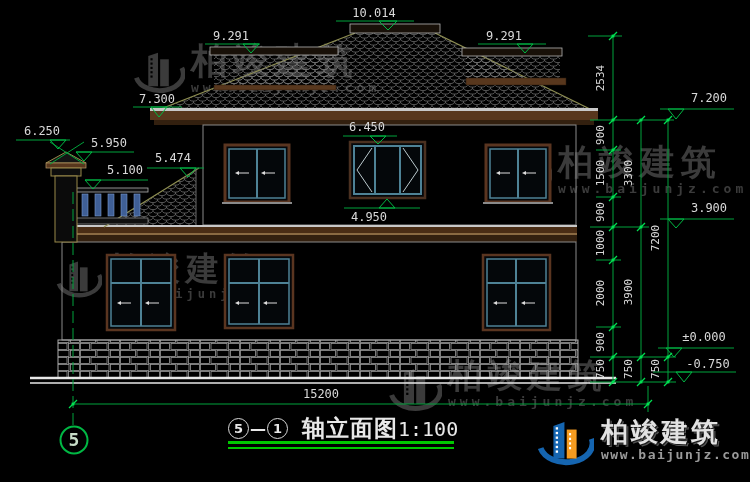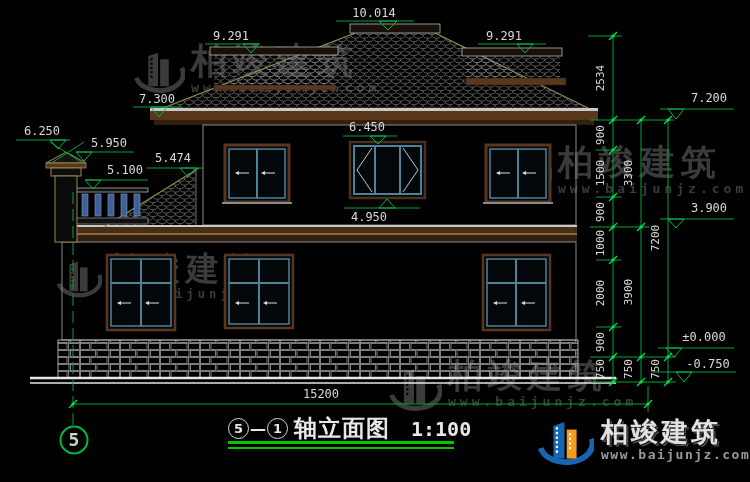--- a/index.html
+++ b/index.html
@@ -20,22 +20,22 @@
   .g-line{stroke:#00a33c;stroke-width:1;fill:none;}
   .g-tri{stroke:#00b844;stroke-width:1;fill:none;}
   .tick{stroke:#00e052;stroke-width:1.3;}
   .node{fill:#00e052;}
   
   .titleblock{position:absolute;left:228px;top:413px;z-index:3;display:flex;align-items:center;
               color:#e8e8e8;white-space:nowrap;}
   .circ{display:inline-block;width:19px;height:19px;border:1.6px solid #d9d9d9;border-radius:50%;
         text-align:center;line-height:19px;font-size:13px;font-weight:bold;}
   .tdash{font-size:16px;font-weight:bold;margin:0 1px;}
-  .tname{font-size:23px;font-weight:bold;letter-spacing:1px;margin-left:6px;}
-  .tscale{font-size:20px;font-weight:bold;margin-left:21px;font-family:"DejaVu Sans Mono",monospace;}
+  .tname{font-size:23px;font-weight:bold;letter-spacing:1px;margin-left:14px;}
+  .tscale{font-size:20px;font-weight:normal;margin-left:0;font-family:"DejaVu Sans Mono",monospace;}
   .tuline1{position:absolute;left:228px;top:441px;width:226px;height:3px;background:#00c800;z-index:3;}
   .tuline2{position:absolute;left:228px;top:447px;width:226px;height:2px;background:#00c800;z-index:3;}
   
   .logo{position:absolute;left:536px;top:411px;display:flex;align-items:center;z-index:3;}
   .logo .lg-txt{margin-left:7px;display:flex;flex-direction:column;}
   .logo .lg-brand{font-size:27px;font-weight:bold;color:#e2e2e2;letter-spacing:3px;line-height:1.0;
                   text-shadow:1px 1px 0 #1a1a1a,2px 2px 0 #555;white-space:nowrap;}
   .logo .lg-site{font-size:13px;font-weight:bold;color:#9a9a9a;letter-spacing:1.5px;margin-top:2px;
                  font-family:"DejaVu Sans Mono",monospace;white-space:nowrap;}
 </style>

